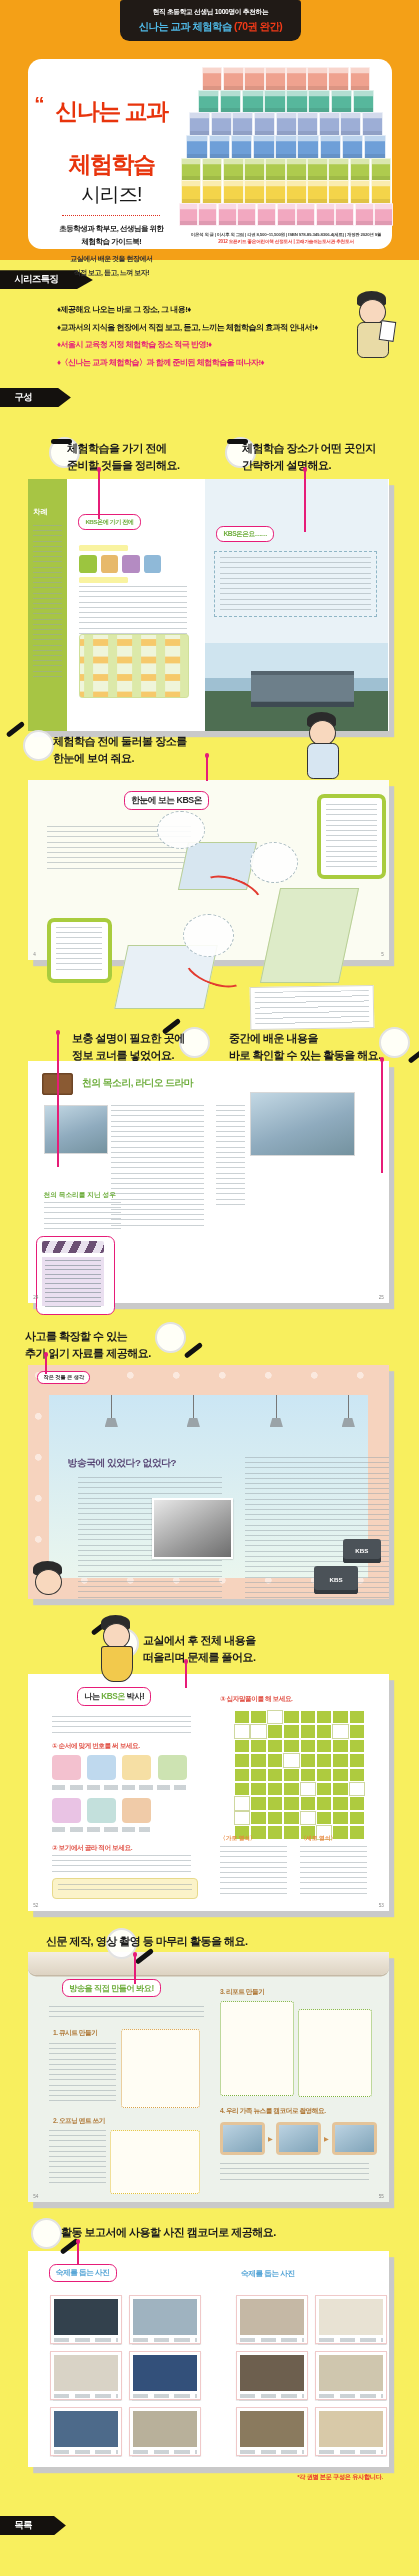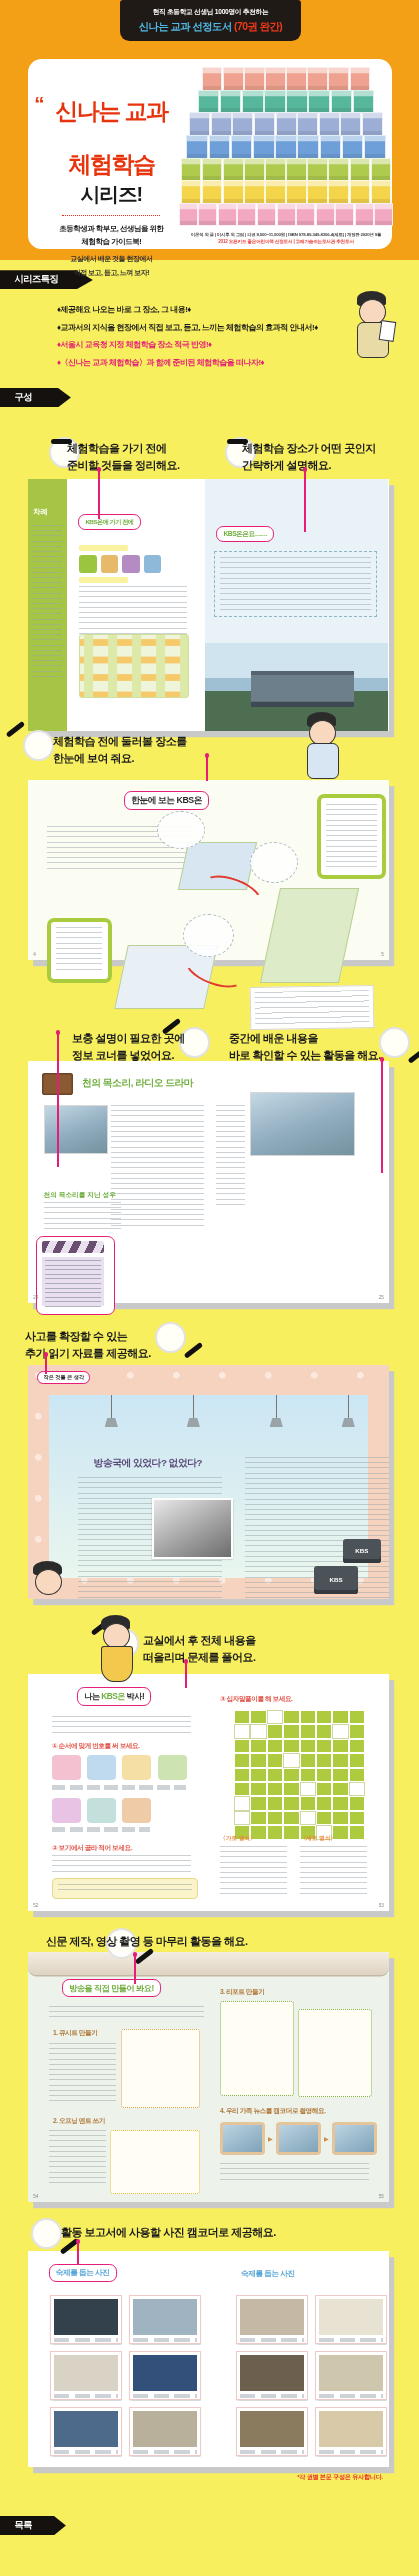--- a/index.html
+++ b/index.html
@@ -13,21 +13,21 @@
   .top-badge{position:absolute;left:120px;top:0;width:181px;background:#201a16;border-radius:3.1px 3.1px 9.3px 9.3px;
     text-align:center;padding:8.2px 4.1px 7.2px;box-sizing:border-box;z-index:3;}
   .tb-line1{color:#fff;font-size:6.7px;font-weight:bold;letter-spacing:-0.3px;}
   .tb-line2{margin-top:3.1px;font-size:10.3px;font-weight:bold;letter-spacing:-0.5px;}
   .tb-line2 .blue{color:#4FB9E6;}
   .tb-line2 .red{color:#F23A18;}
   .hero-card{position:absolute;left:28px;top:59px;width:364px;height:190px;background:#fff;border-radius:13.4px;z-index:2;}
   .hero-left{position:absolute;left:14.4px;top:14.4px;width:138px;text-align:center;}
   .hero-title .t1{color:#E8340C;font-size:23px;font-weight:bold;letter-spacing:-1.5px;line-height:1.18;margin-top:25px;}
   .hero-title .quote{color:#E8340C;font-size:20.6px;font-weight:bold;position:absolute;left:-8.2px;top:-6.2px;}
-  .hero-title .t2{color:#191919;font-size:19.6px;font-weight:bold;letter-spacing:-1px;margin-top:3.1px;}
+  .hero-title .t2{color:#191919;font-size:19.6px;font-weight:normal;letter-spacing:-1px;margin-top:3.1px;}
   .hero-div{width:98px;margin:7.2px auto 6.2px;border-top:1.5px dotted #E0301E;}
   .hero-sub{color:#222;font-size:7.5px;font-weight:bold;letter-spacing:-0.5px;line-height:1.75;}
   .hero-tag{color:#333;font-size:7px;font-weight:bold;letter-spacing:-0.5px;line-height:1.9;margin-top:4.1px;}
   .hero-right{position:absolute;left:160px;top:9.3px;width:196px;text-align:center;}
   .pyramid{display:flex;flex-direction:column;align-items:center;}
   .book-row{display:flex;justify-content:center;margin-top:-1px;}
   .book{height:21.6px;margin:0 0.3px;border-radius:1px;border:0.5px solid rgba(255,255,255,.8);
     box-shadow:inset 0 5.2px 0 rgba(255,255,255,.55), inset 0 -4.1px 0 rgba(0,0,0,.08);}
   .book-row:nth-child(1) .book{width:18.5px;}
   .book-row:nth-child(2) .book{width:19.6px;}
@@ -121,21 +121,21 @@
   #sp3 .tools{position:absolute;left:15.5px;top:57px;display:flex;gap:8.2px;}
   #sp3 .tools span{width:27px;height:23px;border-radius:3.1px;}
 
   
   #sp4{top:1105px;height:234px;background:#F6D3BE;
     background-image:radial-gradient(circle at 10.3px 10.3px, rgba(255,255,255,.5) 3.1px, transparent 3.6px);background-size:46px 41px;}
   #sp4 .inner{position:absolute;left:20.6px;top:30px;right:20.6px;bottom:20.6px;background:linear-gradient(180deg,#CBE6F4,#EAF6EE);}
   #sp4 .badge{position:absolute;left:9.3px;top:6.2px;border:1.5px solid #E61C78;border-radius:6.2px;background:#fff;padding:2.1px 5.2px;font-size:5.2px;font-weight:bold;color:#2b2b2b;z-index:2;}
   #sp4 .lampline{position:absolute;top:0;width:1px;height:24px;background:#777;}
   #sp4 .lamp{position:absolute;top:23px;width:13.4px;height:9.3px;background:#9aa3a8;clip-path:polygon(20% 0,80% 0,100% 100%,0 100%);}
-  #sp4 .title{position:absolute;left:45px;top:62px;color:#5b4a78;font-size:9.8px;font-weight:bold;letter-spacing:-0.5px;}
+  #sp4 .title{position:absolute;left:19px;top:62px;color:#5b4a78;font-size:9.8px;font-weight:bold;letter-spacing:-0.5px;}
   #sp4 .colL{position:absolute;left:29px;top:82px;width:144px;height:124px;}
   #sp4 .colR{position:absolute;left:196px;top:62px;width:144px;height:144px;}
   #sp4 .bw{position:absolute;left:103px;top:103px;width:77px;height:57px;background:linear-gradient(150deg,#e8e8e8,#9c9c9c 60%,#6d6d6d);border:2.1px solid #fff;box-shadow:0 0.5px 1.5px rgba(0,0,0,.3);}
   #sp4 .cam{position:absolute;width:38px;height:24px;background:#4b5258;border-radius:3.1px;color:#fff;font-weight:bold;font-size:6.2px;text-align:center;line-height:24px;box-shadow:inset 0 -4.1px 0 #343a3f;}
   #sp4 .cam.c1{right:8.2px;bottom:36px;}
   #sp4 .cam.c2{right:31px;bottom:5.2px;width:44px;height:28px;line-height:28px;}
   #sp4 .kid{position:absolute;left:7.2px;bottom:4.1px;}
 
   
   #sp5{top:1414px;height:237px;}
@@ -205,21 +205,21 @@
 </style>
 </head>
 <body>
 
 <div class="page">
 
   <section class="sec-orange">
     <div class="top-badge">
       <div class="tb-line1">현직 초등학교 선생님 1000명이 추천하는</div>
       <div class="tb-line2">
-        <span class="blue">신나는 교과 선정도서</span>
+        <span class="blue">신나는 교과 체험학습</span>
         <span class="red">(70권 완간)</span>
       </div>
     </div>
     <div class="hero-card">
       <div class="hero-left" style="position:absolute;">
         <div class="hero-title" style="position:relative;">
           <span class="quote" actable="false">“</span>
           <div class="t1">신나는 교과</div>
           <div class="t1">체험학습</div>
           <div class="t2">시리즈!</div>

